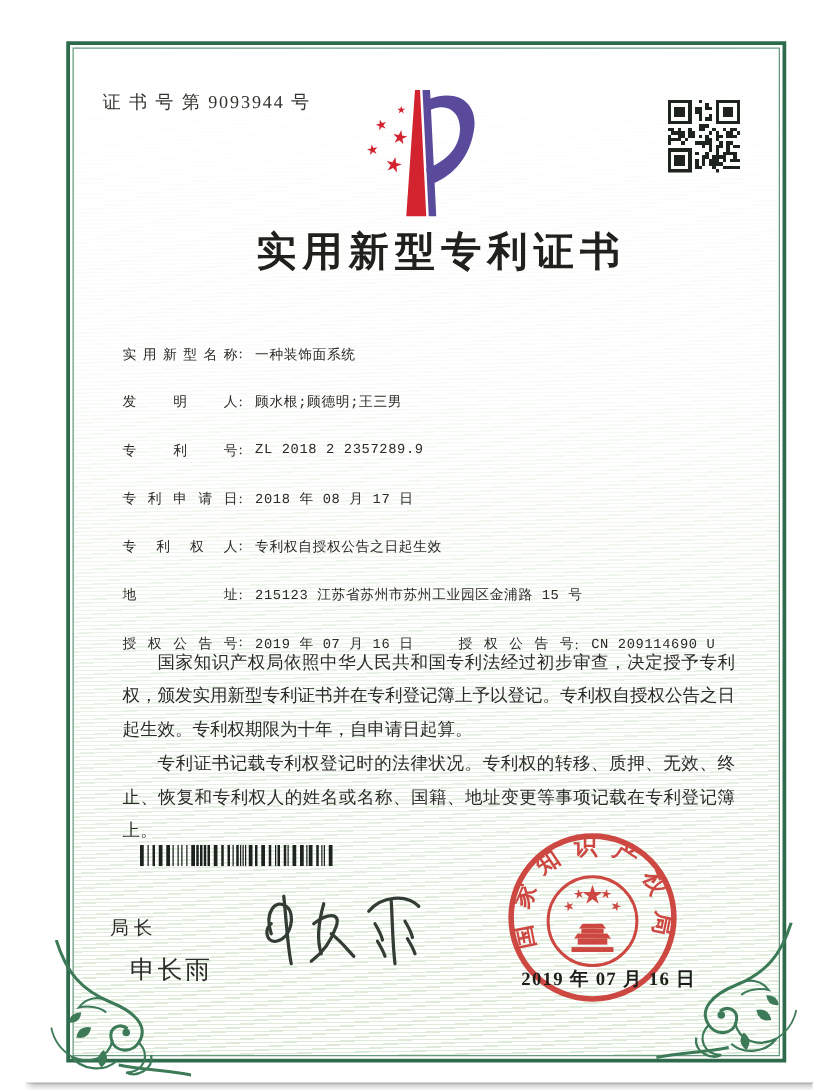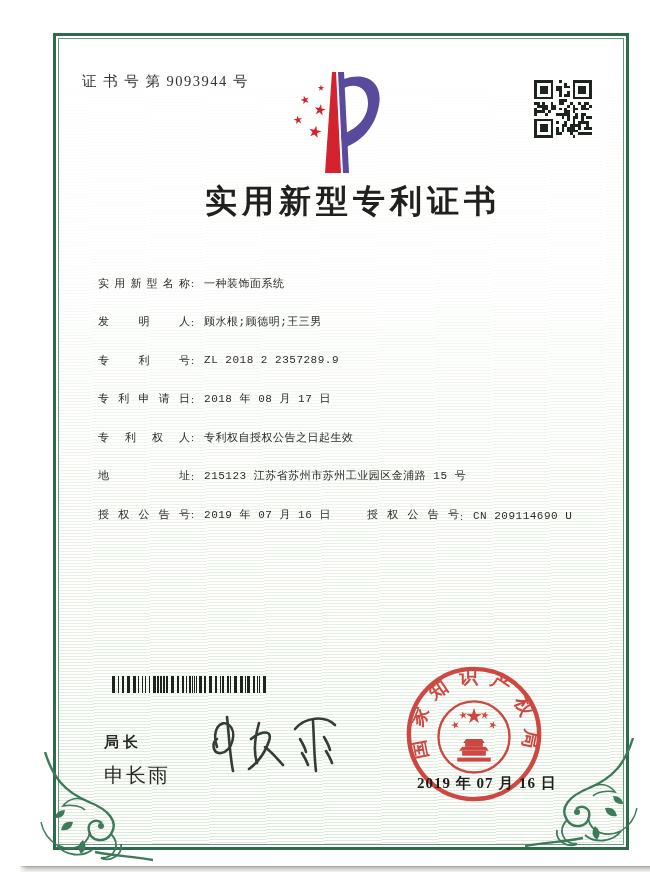--- a/index.html
+++ b/index.html
@@ -21,21 +21,21 @@
   .fields{left:78px;top:264px;width:500px;font-size:11px;}
   .field-row{height:38.5px;display:flex;align-items:center;}
   .flabel{display:inline-block;width:92px;text-align:justify;text-align-last:justify;
           -moz-text-align-last:justify;text-justify:inter-character;flex:none;}
   .fcolon{flex:none;margin:0 10px 0 1px;}
   .fvalue{letter-spacing:.5px;white-space:nowrap;font-family:Liberation Mono, monospace;}
   .pairR{margin-left:36px;display:flex;align-items:flex-end;}
   .bodytext{left:78px;top:517px;width:490px;font-size:14px;line-height:27px;color:#2b2b27;}
   .bodytext p{margin:0;text-indent:2em;text-align:justify;}
   .barcode{left:92px;top:676px;}
-  .signer-title{left:84px;top:733px;font-size:15px;letter-spacing:4px;font-weight:bold;}
+  .signer-title{left:68px;top:733px;font-size:15px;letter-spacing:4px;}
   .signer-name{left:84px;top:762px;font-size:20px;letter-spacing:2px;}
   .autograph{left:183px;top:713px;}
   .seal{left:380px;top:660px;}
   .seal-date{left:397px;top:774px;font-size:15px;font-weight:bold;letter-spacing:1px;color:#1d1d1a;}
   .footer{left:0;right:6px;top:819px;text-align:center;font-size:13.5px;letter-spacing:2px;}
   .ornament{color:#3d7a57;}
   .orn-br{left:505px;top:738px;}
   .orn-bl{left:18px;top:752px;transform:scaleX(-1);}
   .logo{left:255px;top:72px;}
   .qr{left:514px;top:80px;}
@@ -250,20 +250,24 @@
           <span class="fcolon">:</span>
           <span class="fvalue">2019 年 07 月 16 日</span>
         <span class="pairR">
           <span class="flabel">授权公告号</span>
             <span class="fcolon">:</span>
             <span class="fvalue">CN 209114690 U</span>
         </span>
       </div>
     </div>
 
+    <div class="abs bodytext">
+      <p>国家知识产权局依照中华人民共和国专利法经过初步审查，决定授予专利权，颁发实用新型专利证书并在专利登记簿上予以登记。专利权自授权公告之日起生效。专利权期限为十年，自申请日起算。</p>
+      <p>专利证书记载专利权登记时的法律状况。专利权的转移、质押、无效、终止、恢复和专利权人的姓名或名称、国籍、地址变更等事项记载在专利登记簿上。</p>
+    </div>
 
     <svg class="abs barcode" width="158" height="17" viewBox="0 0 158 17">
       <g id="barcode-bars" fill="#1d241e">
           <rect x="0" y="0" width="3" height="17"></rect>
           <rect x="6" y="0" width="1" height="17"></rect>
           <rect x="10" y="0" width="2" height="17"></rect>
           <rect x="15" y="0" width="3" height="17"></rect>
           <rect x="21" y="0" width="3" height="17"></rect>
           <rect x="26" y="0" width="1" height="17"></rect>
           <rect x="30" y="0" width="1" height="17"></rect>

